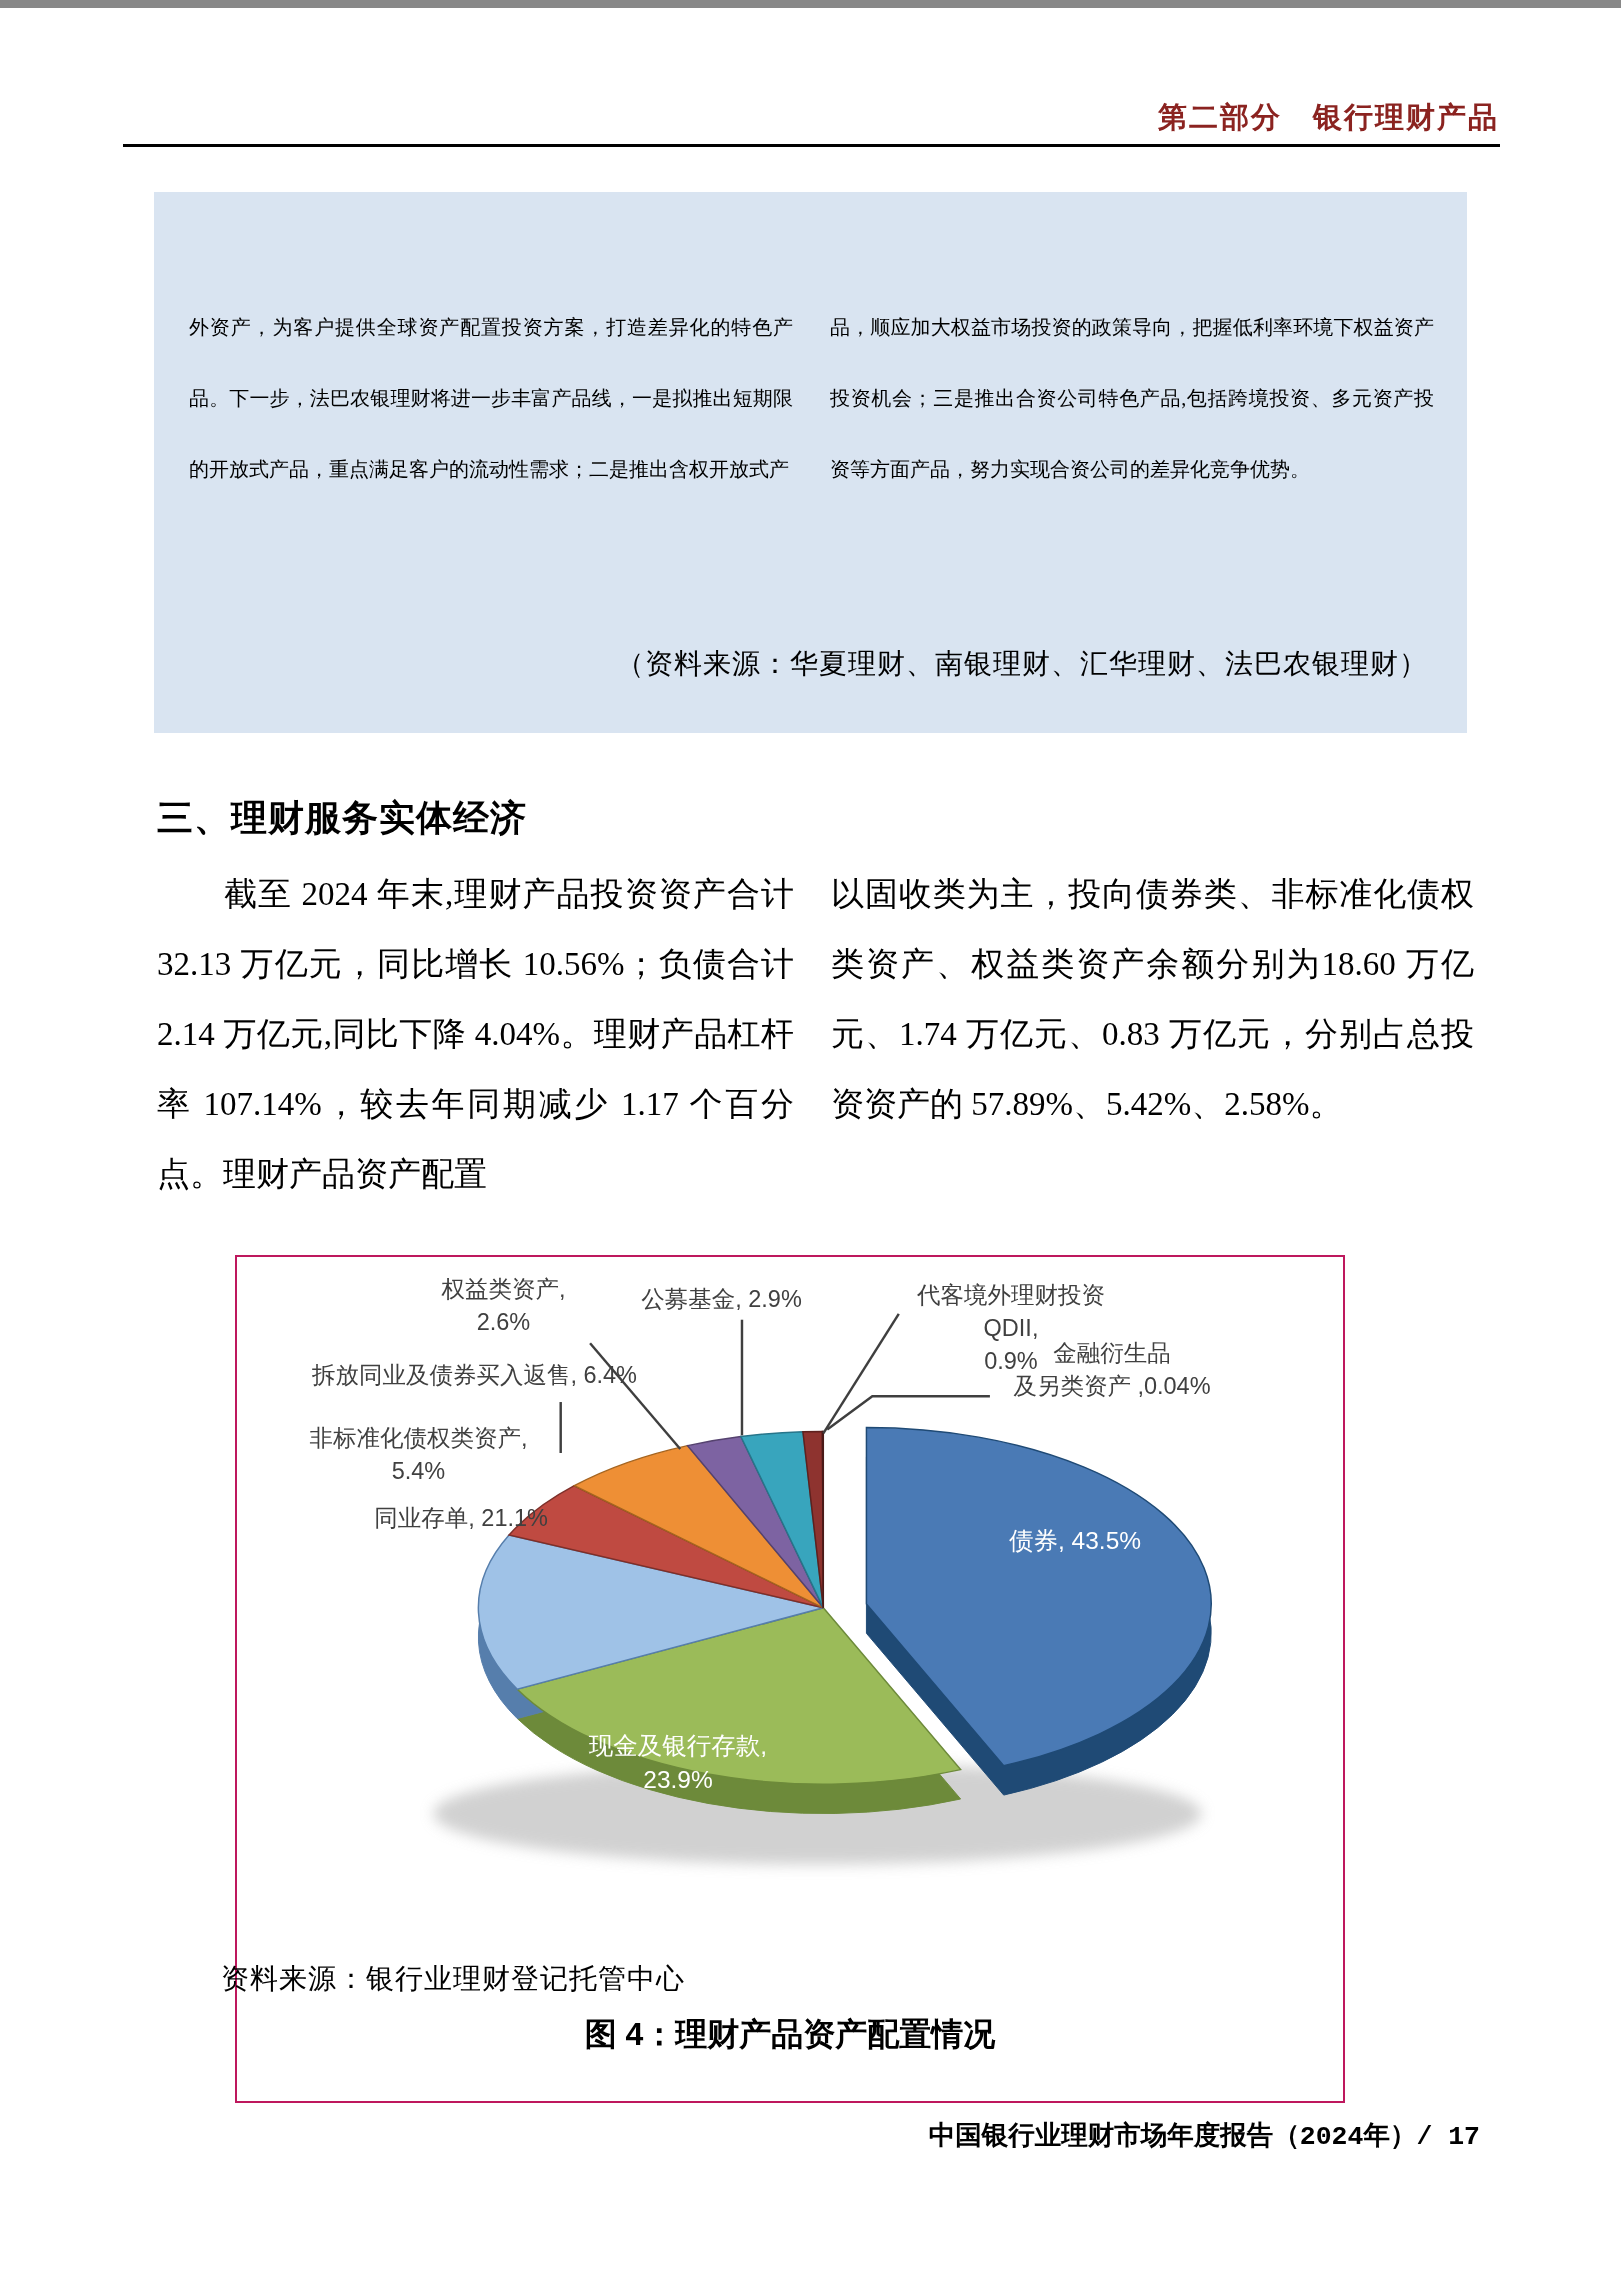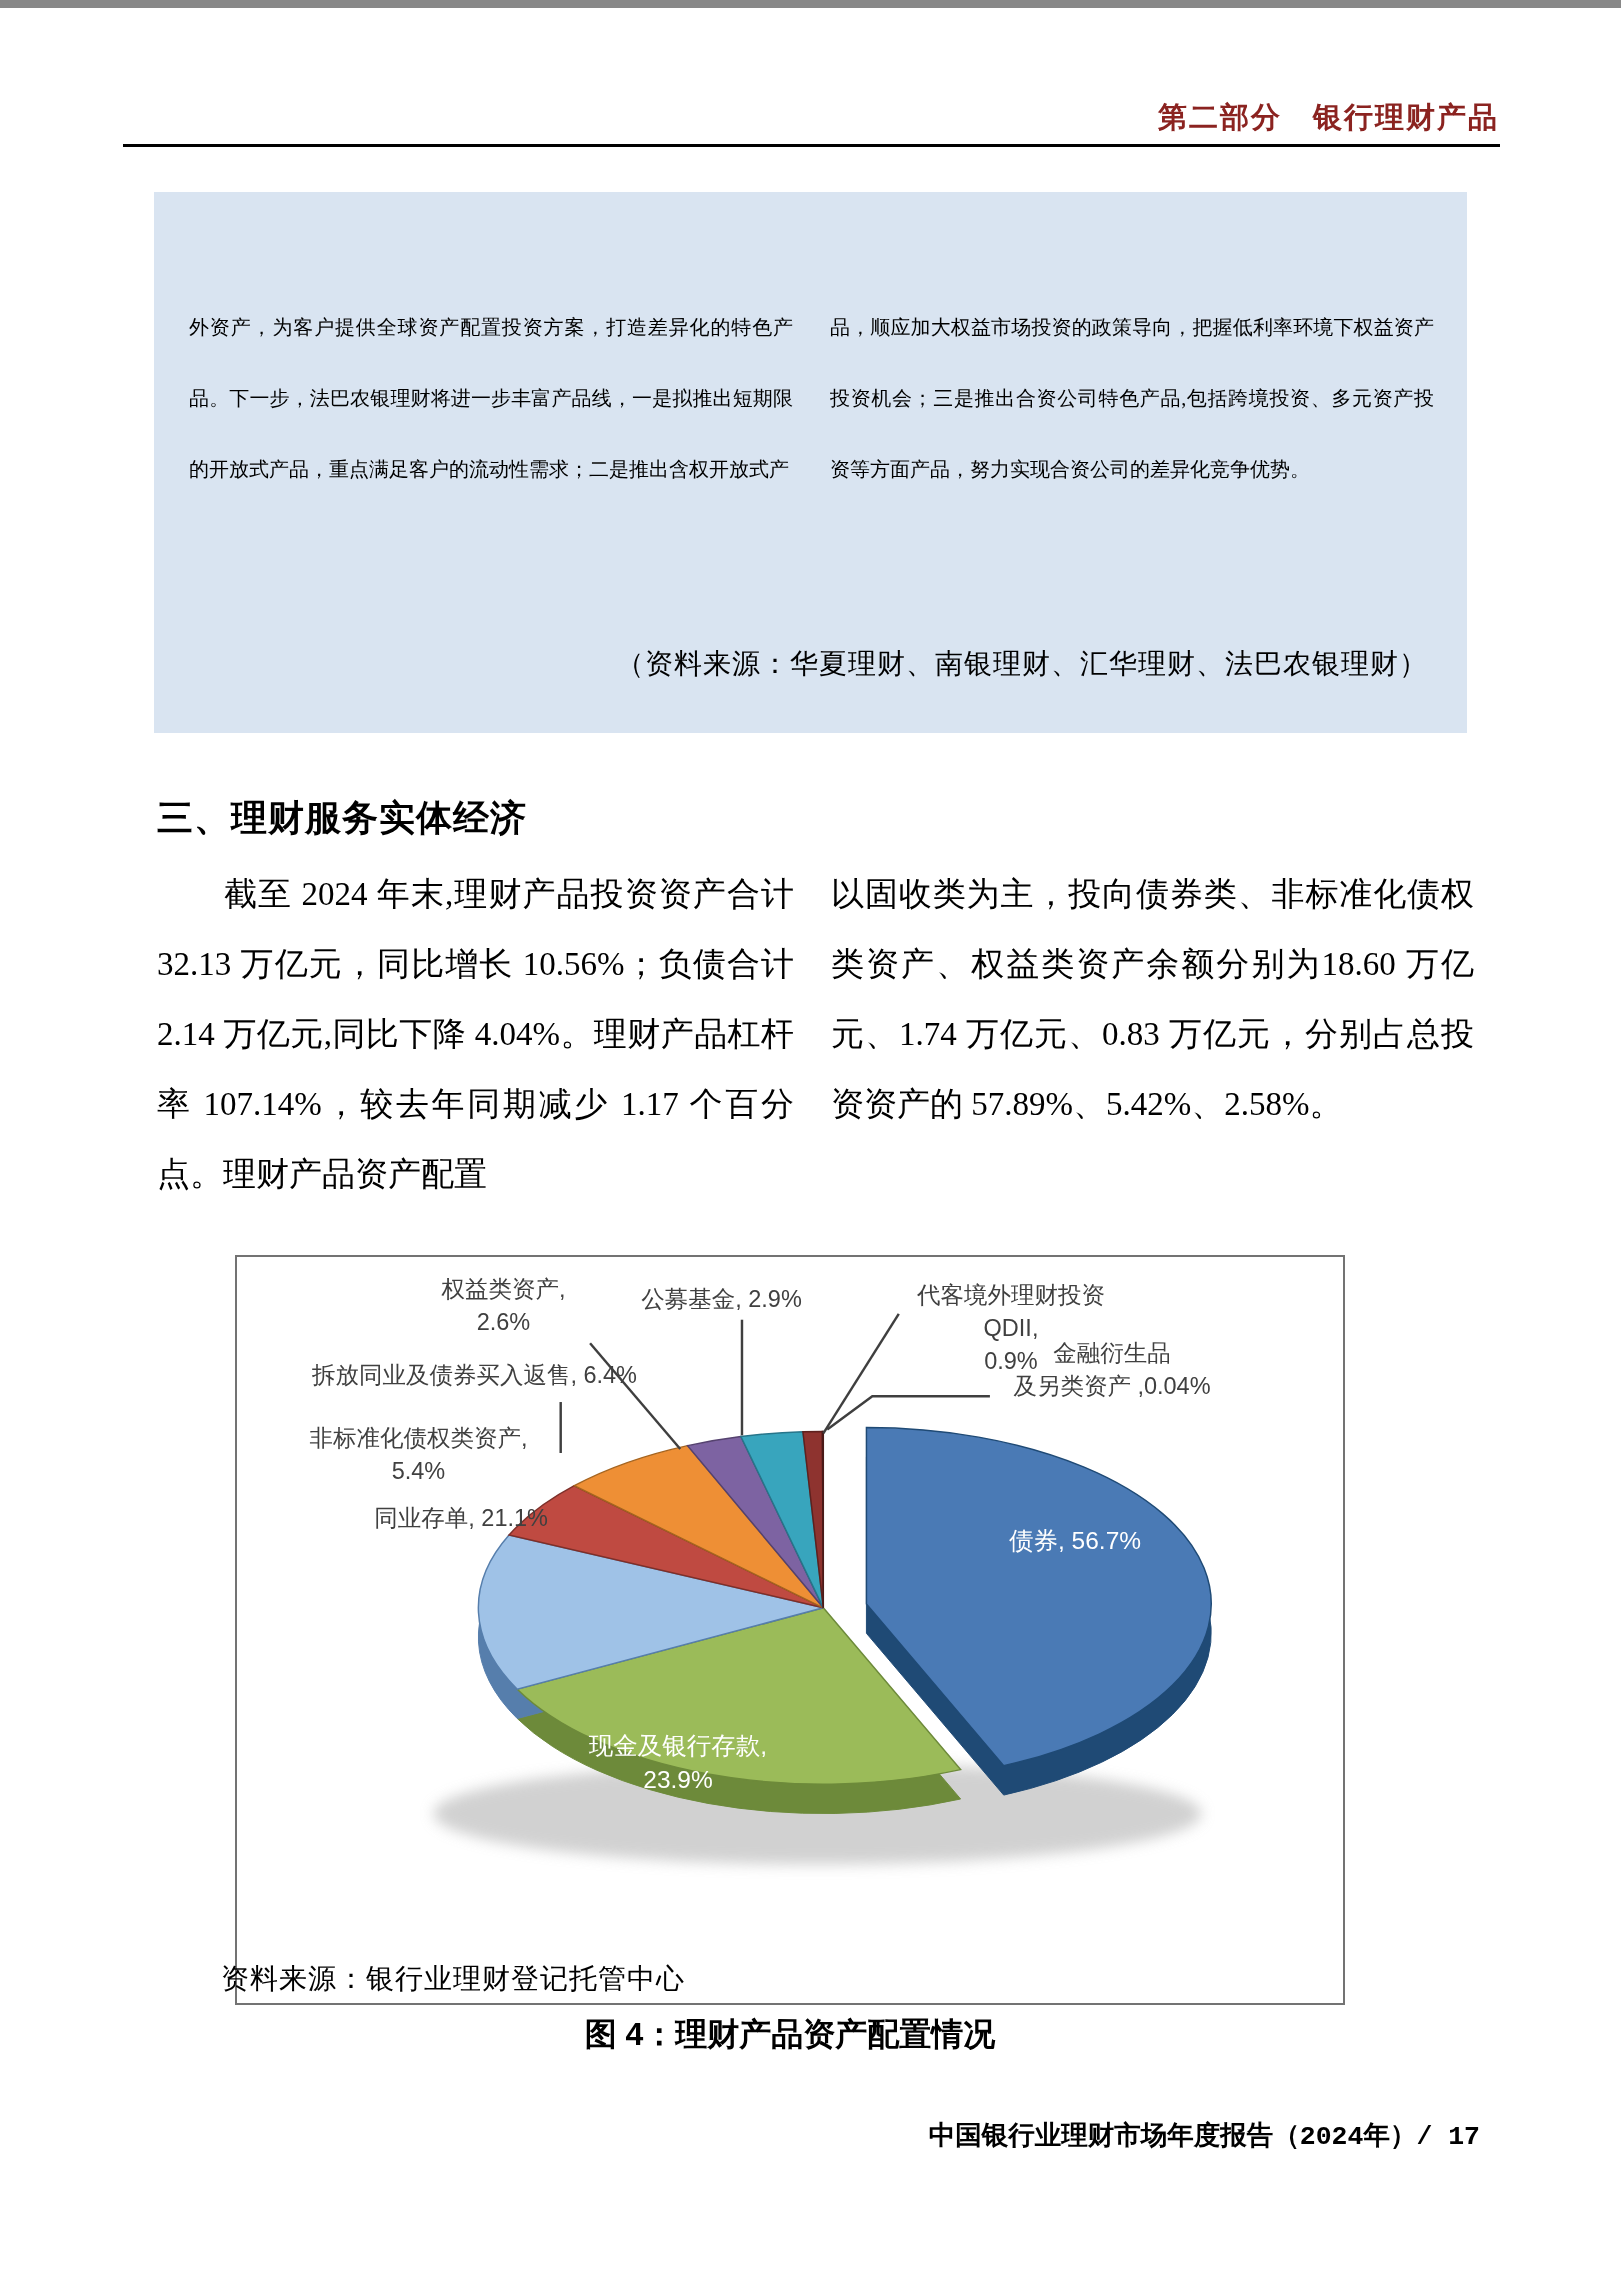--- a/index.html
+++ b/index.html
@@ -19,22 +19,22 @@
   
   .section-heading{position:absolute;left:157px;top:786px;font-family:"Liberation Sans",sans-serif;
                    font-size:36px;font-weight:bold;letter-spacing:1px;}
   .body-col{position:absolute;top:851px;font-size:33px;line-height:70px;
             text-align:justify;text-justify:inter-character;}
   .body-left{left:157px;width:637px;}
   .body-left p{margin:0;text-indent:67px;}
   .body-right{left:831px;width:643px;}
   .body-right p{margin:0;}
   
-  .chart-box{position:absolute;left:235px;top:1247px;width:1110px;height:750px;
-             border:2px solid #737373;background:#fff;box-sizing:border-box;padding-left:20px;}
+  .chart-box{position:absolute;left:235px;top:1247px;width:1110px;height:848px;
+             border:2px solid #be185d;background:#fff;box-sizing:border-box;padding-left:20px;}
   .chart-box svg{position:absolute;left:0;top:0;}
   .callout{position:absolute;font-family:"Liberation Sans",sans-serif;font-size:23.5px;
            color:#404040;line-height:33px;}
   .callout.center{text-align:center;}
   .callout.right{text-align:right;}
   .slice-label{position:absolute;font-family:"Liberation Sans",sans-serif;font-size:24.5px;
                color:#ffffff;line-height:34px;text-align:center;}
   
   .fig-source{position:absolute;left:221px;top:1952px;font-size:28px;letter-spacing:1px;}
   .fig-caption{position:absolute;left:235px;top:2005px;width:1110px;text-align:center;
@@ -122,21 +122,21 @@
       <div>拆放同业及债券买入返售, 6.4%</div>
     </div>
     <div class="callout center" style="left:54px;top:165px;width:255px;">
       <div>非标准化债权类资产,</div>
       <div>5.4%</div>
     </div>
     <div class="callout right" style="left:54px;top:245px;width:257px;">
       <div>同业存单, 21.1%</div>
     </div>
     <div class="slice-label" style="left:730px;top:267px;width:216px;">
-      <div>债券, 56.7%</div>
+      <div>债券, 43.5%</div>
     </div>
     <div class="slice-label" style="left:338px;top:472px;width:206px;">
       <div>现金及银行存款,</div>
       <div>23.9%</div>
     </div>
   </div>
 
   <div class="fig-source">资料来源：银行业理财登记托管中心</div>
   <div class="fig-caption">图 4：理财产品资产配置情况</div>
 

